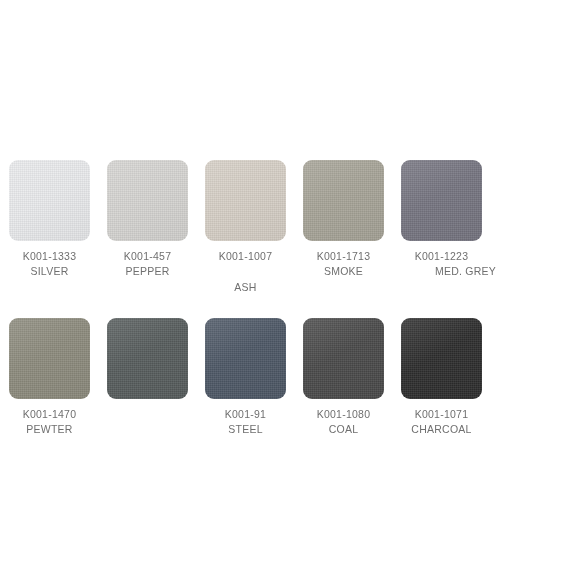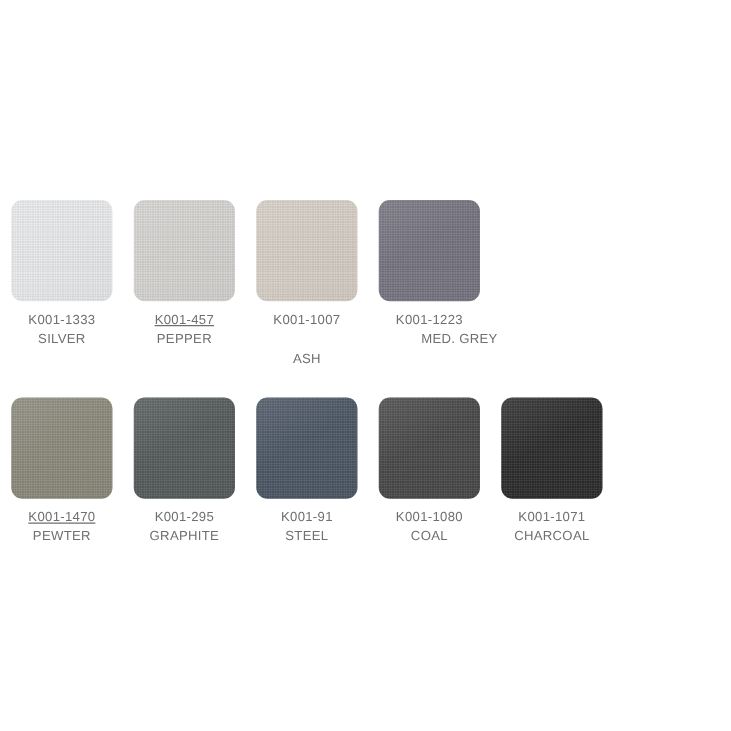--- a/index.html
+++ b/index.html
@@ -117,54 +117,57 @@
     <div class="swatch-cell">
       <div class="swatch-chip" style="background-color: rgb(233, 234, 236);"></div>
       <div class="swatch-caption">
         <span class="swatch-code" style="color: rgb(111, 111, 111);">K001-1333</span>
         <span class="swatch-name" style="color: rgb(111, 111, 111);">SILVER</span>
       </div>
     </div>
     <div class="swatch-cell">
       <div class="swatch-chip" style="background-color: rgb(213, 212, 209);"></div>
       <div class="swatch-caption">
-        <span class="swatch-code" style="color: rgb(111, 111, 111); text-decoration: underline;">K001-457</span>
+        <span class="swatch-code" style="color: rgb(111, 111, 111);">K001-457</span>
         <span class="swatch-name" style="color: rgb(111, 111, 111);">PEPPER</span>
       </div>
     </div>
     <div class="swatch-cell">
       <div class="swatch-chip" style="background-color: rgb(214, 207, 198);"></div>
       <div class="swatch-caption">
         <span class="swatch-code" style="color: rgb(111, 111, 111);">K001-1007</span>
         <span class="swatch-name" style="color: rgb(111, 111, 111); margin-top: 17px;">ASH</span>
+      </div>
+    </div>
+    <div class="swatch-cell">
+      <div class="swatch-chip" style="background-color: rgb(167, 164, 152);"></div>
+      <div class="swatch-caption">
+        <span class="swatch-code" style="color: rgb(111, 111, 111);">K001-1713</span>
+        <span class="swatch-name" style="color: rgb(111, 111, 111);">SMOKE</span>
       </div>
     </div>
     <div class="swatch-cell">
       <div class="swatch-chip" style="background-color: rgb(118, 117, 128);"></div>
       <div class="swatch-caption">
         <span class="swatch-code" style="color: rgb(111, 111, 111);">K001-1223</span>
         <span class="swatch-name" style="color: rgb(111, 111, 111); padding-left: 48px;">MED. GREY</span>
       </div>
     </div>
   </div>
 
   <div class="swatch-row">
     <div class="swatch-cell">
       <div class="swatch-chip" style="background-color: rgb(141, 139, 125);"></div>
       <div class="swatch-caption">
-        <span class="swatch-code" style="color: rgb(111, 111, 111); text-decoration: underline;">K001-1470</span>
+        <span class="swatch-code" style="color: rgb(111, 111, 111);">K001-1470</span>
         <span class="swatch-name" style="color: rgb(111, 111, 111);">PEWTER</span>
       </div>
     </div>
     <div class="swatch-cell">
       <div class="swatch-chip" style="background-color: rgb(87, 93, 93);"></div>
-      <div class="swatch-caption">
-        <span class="swatch-code" style="color: rgb(111, 111, 111);">K001-295</span>
-        <span class="swatch-name" style="color: rgb(111, 111, 111);">GRAPHITE</span>
-      </div>
     </div>
     <div class="swatch-cell">
       <div class="swatch-chip" style="background-color: rgb(78, 88, 102);"></div>
       <div class="swatch-caption">
         <span class="swatch-code" style="color: rgb(111, 111, 111);">K001-91</span>
         <span class="swatch-name" style="color: rgb(111, 111, 111);">STEEL</span>
       </div>
     </div>
     <div class="swatch-cell">
       <div class="swatch-chip" style="background-color: rgb(74, 74, 74);"></div>

